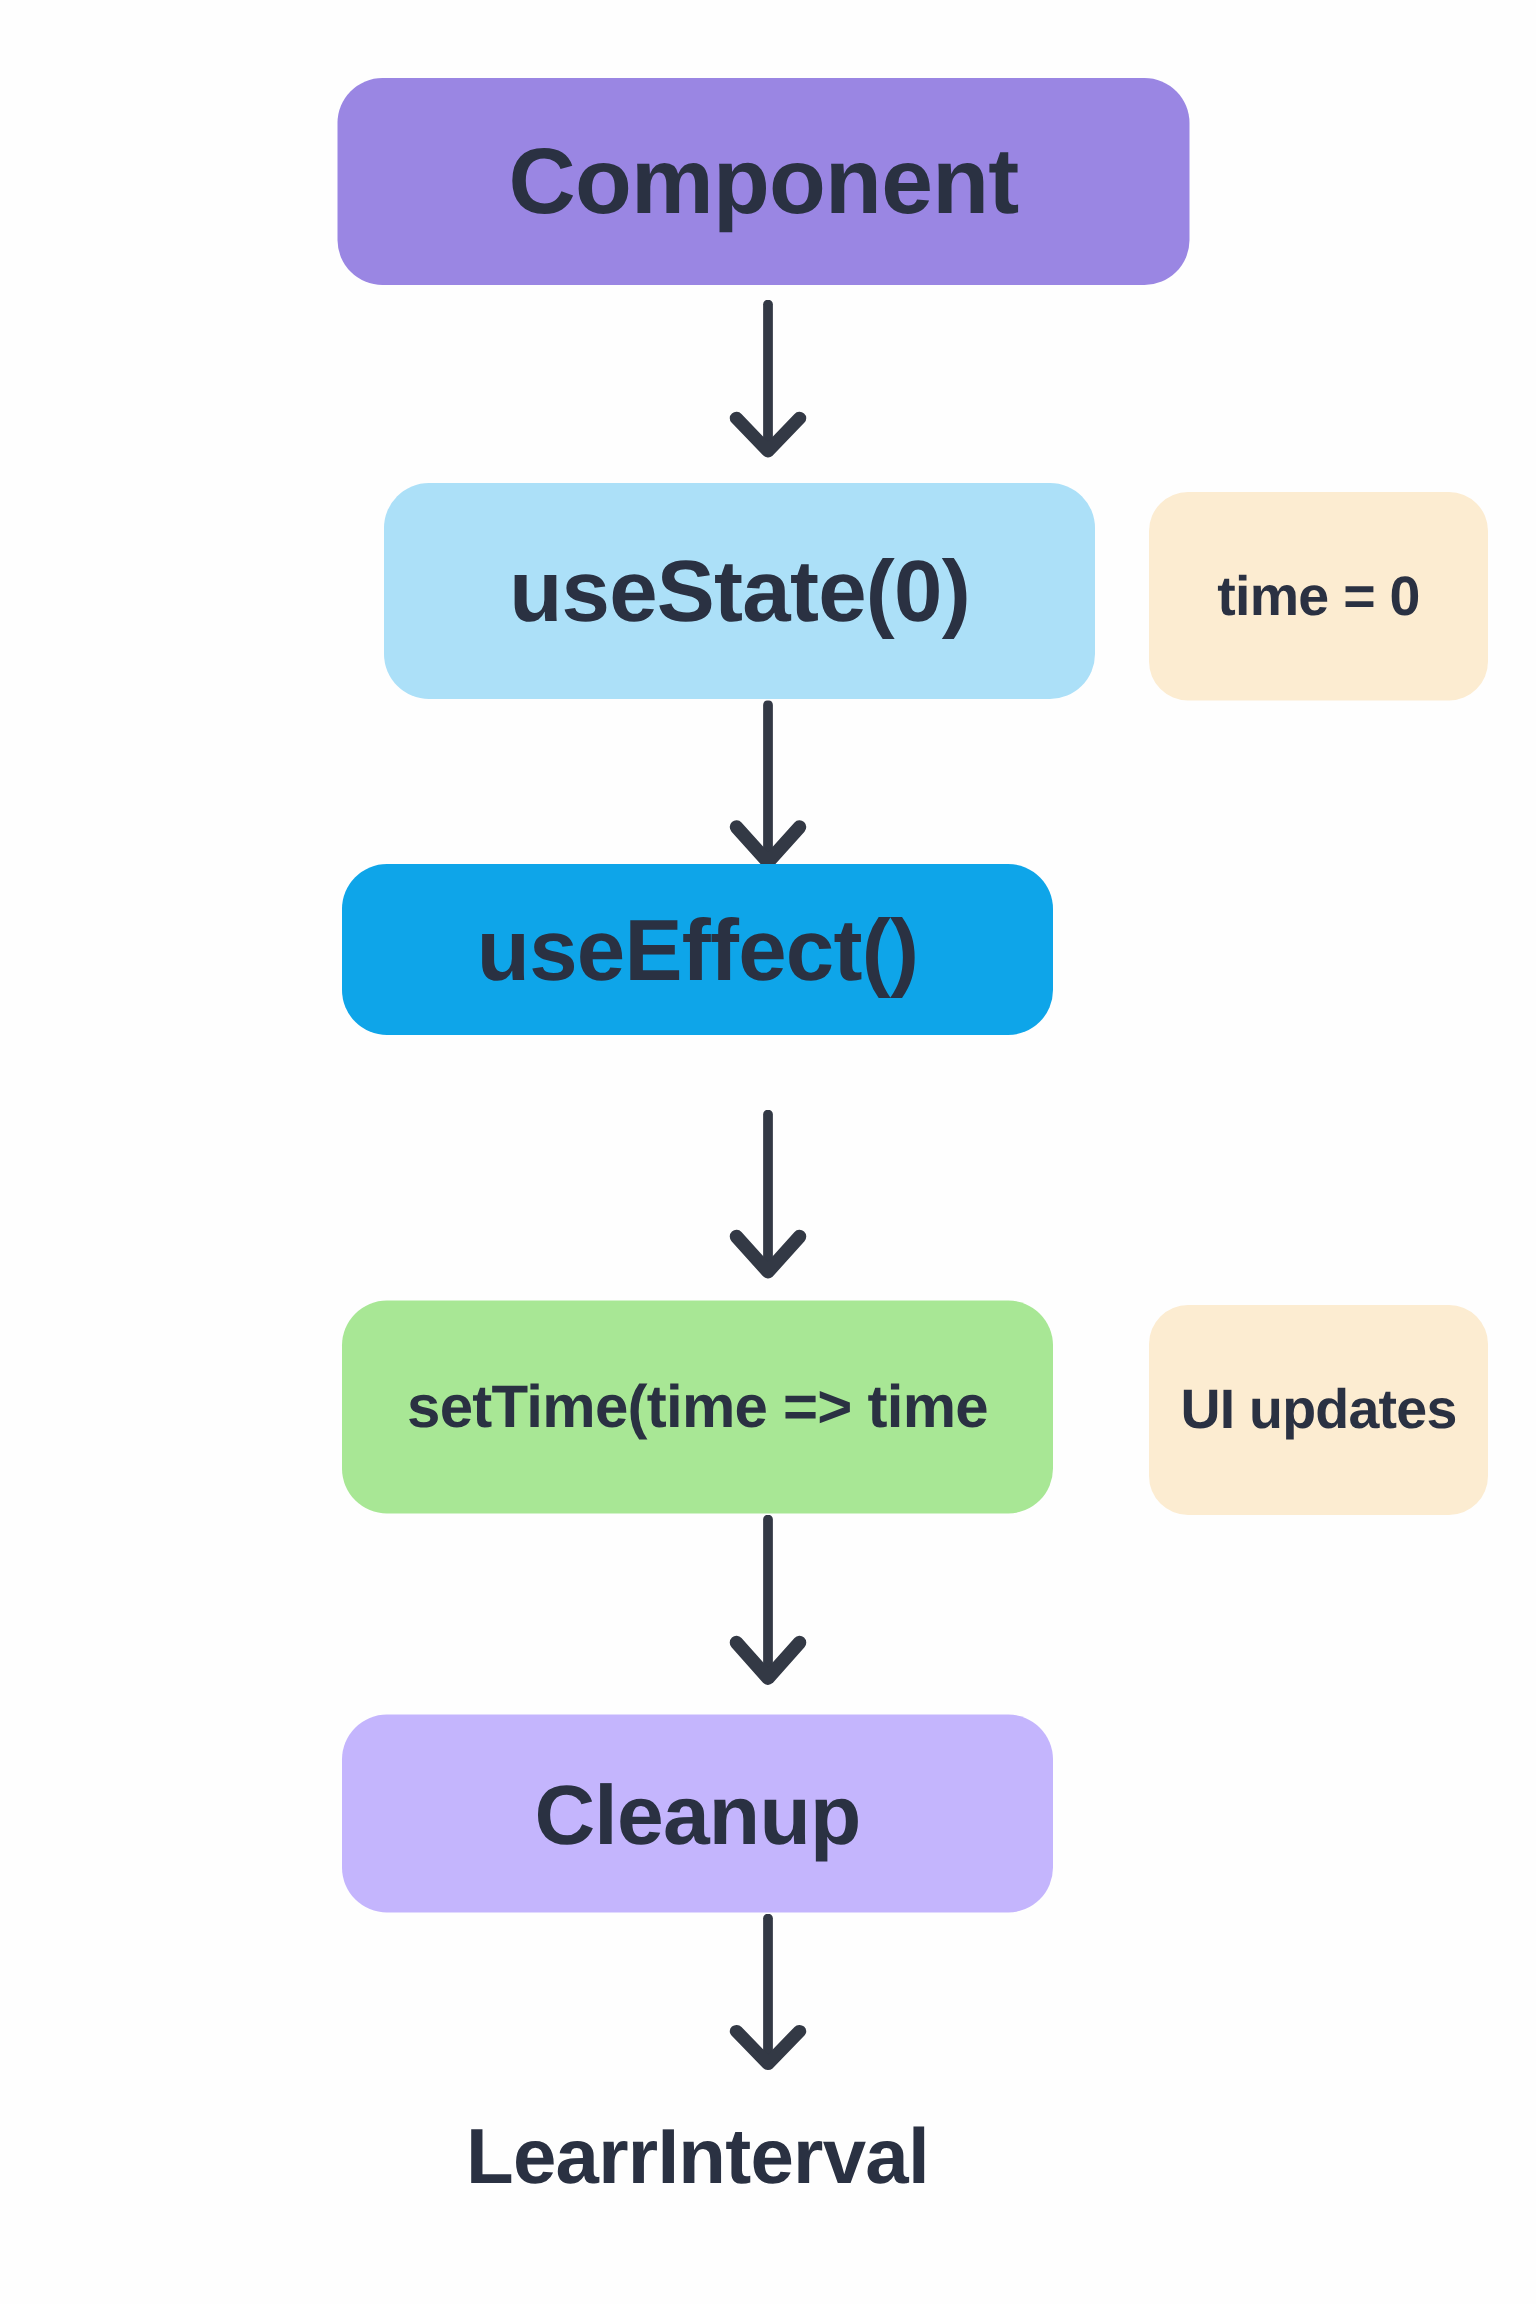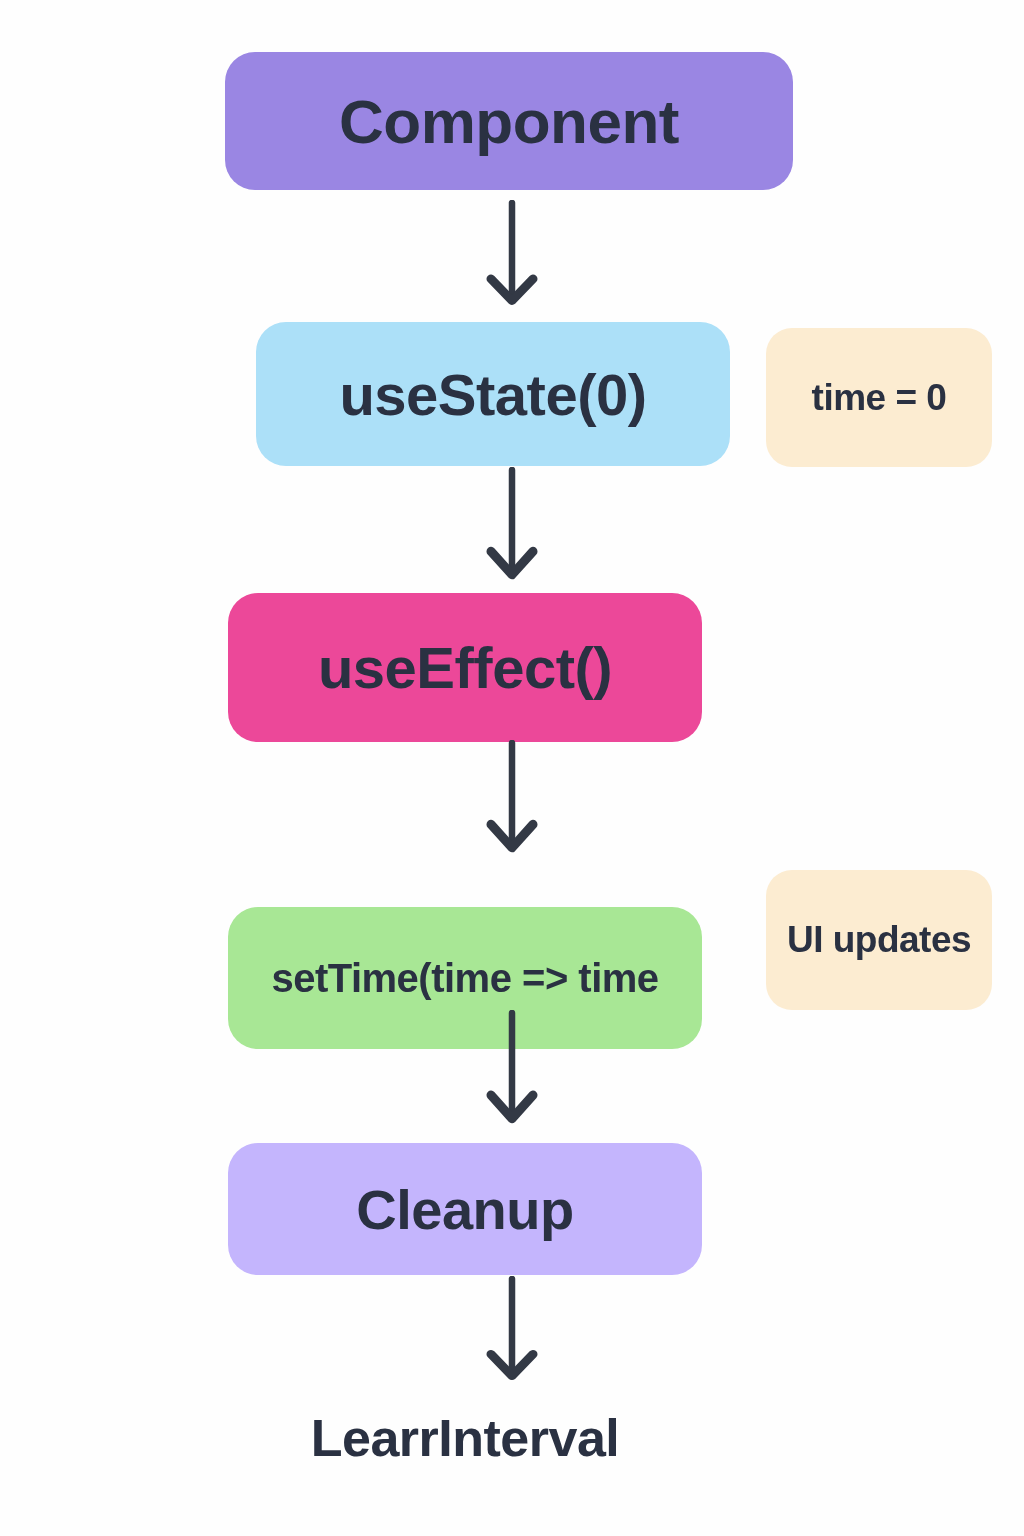--- a/index.html
+++ b/index.html
@@ -79,31 +79,31 @@
 
   <div class="annotation" style="left: 742px; top: 328px; width: 226px; height: 139px; background: rgb(252, 236, 209); color: rgb(42, 49, 66);">time = 0</div>
 
   <div class="arrow" style="left: 482px; top: 467px; height: 122px; color: rgb(51, 57, 69);">
     <svg viewBox="0 0 60 120" preserveAspectRatio="none" fill="none">
       <line x1="30" y1="3" x2="30" y2="105" stroke="currentColor" stroke-width="6.5" stroke-linecap="round"></line>
       <polyline points="9,83 30,106 51,83" stroke="currentColor" stroke-width="9" stroke-linecap="round" stroke-linejoin="round"></polyline>
     </svg>
   </div>
 
-  <div class="node main-md" style="left: 228px; top: 593px; width: 474px; height: 149px; background: #ec4899; color: rgb(42, 49, 66);">useEffect()</div>
+  <div class="node main-md" style="left: 228px; top: 576px; width: 474px; height: 114px; background: #0ea5e9; color: rgb(42, 49, 66);">useEffect()</div>
 
 
   <div class="arrow" style="left: 482px; top: 740px; height: 122px; color: rgb(51, 57, 69);">
     <svg viewBox="0 0 60 120" preserveAspectRatio="none" fill="none">
       <line x1="30" y1="3" x2="30" y2="105" stroke="currentColor" stroke-width="6.5" stroke-linecap="round"></line>
       <polyline points="9,83 30,106 51,83" stroke="currentColor" stroke-width="9" stroke-linecap="round" stroke-linejoin="round"></polyline>
     </svg>
   </div>
 
-  <div class="node main-sm" style="left: 228px; top: 907px; width: 474px; height: 142px; background: rgb(168, 231, 149); color: rgb(42, 49, 66);">setTime(time =&gt; time</div>
+  <div class="node main-sm" style="left: 228px; top: 867px; width: 474px; height: 142px; background: rgb(168, 231, 149); color: rgb(42, 49, 66);">setTime(time =&gt; time</div>
 
   <div class="annotation" style="left: 742px; top: 870px; width: 226px; height: 140px; background: rgb(252, 236, 209); color: rgb(42, 49, 66); text-align: right;">UI updates</div>
 
   <div class="arrow" style="left: 482px; top: 1010px; height: 123px; color: rgb(51, 57, 69);">
     <svg viewBox="0 0 60 120" preserveAspectRatio="none" fill="none">
       <line x1="30" y1="3" x2="30" y2="105" stroke="currentColor" stroke-width="6.5" stroke-linecap="round"></line>
       <polyline points="9,83 30,106 51,83" stroke="currentColor" stroke-width="9" stroke-linecap="round" stroke-linejoin="round"></polyline>
     </svg>
   </div>
 

